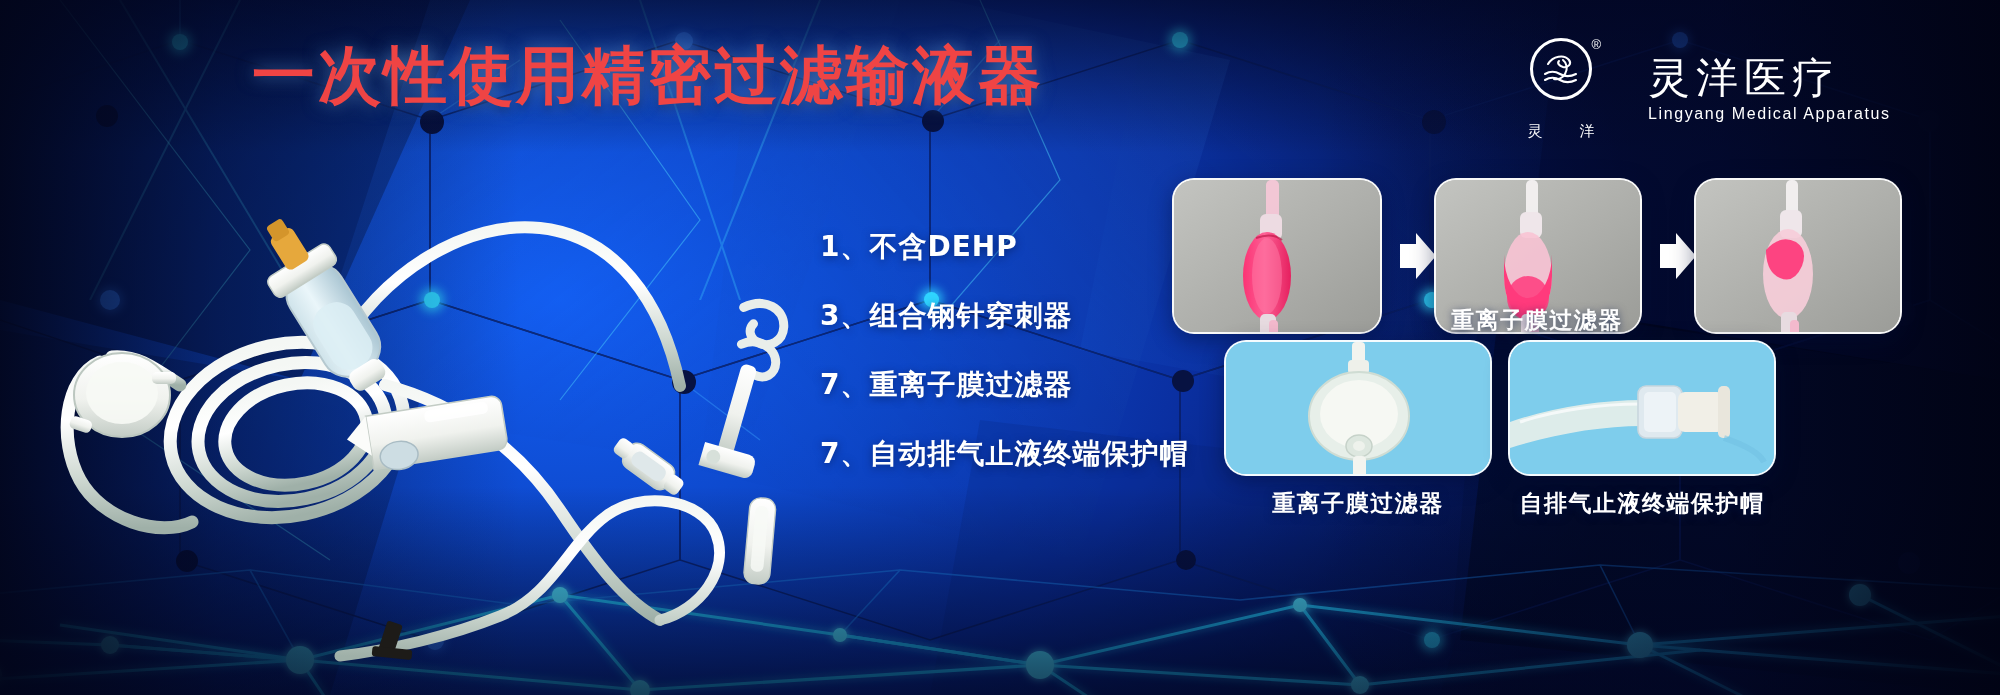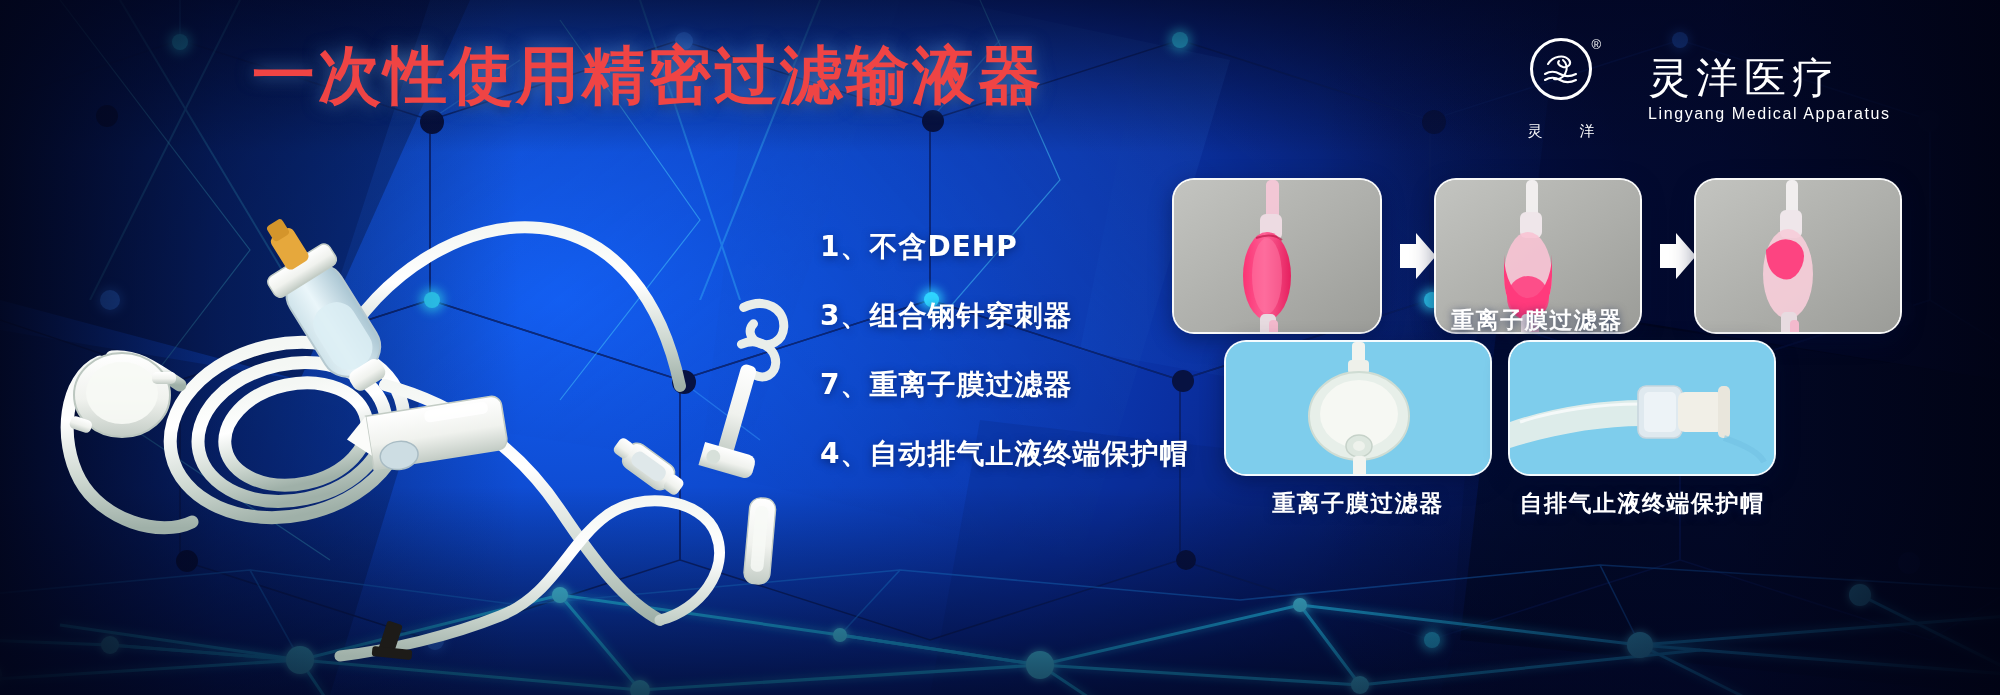--- a/index.html
+++ b/index.html
@@ -377,21 +377,21 @@
         <rect x="342" y="472" width="16" height="34" rx="3" fill="#1d1b18" transform="rotate(18 350 489)"></rect>
         <rect x="332" y="498" width="40" height="10" rx="3" fill="#1d1b18" transform="rotate(6 352 503)"></rect>
       </g>
     </svg>
   </div>
 
   <div class="features">
     <div class="feature">1、不含DEHP</div>
     <div class="feature">3、组合钢针穿刺器</div>
     <div class="feature">7、重离子膜过滤器</div>
-    <div class="feature">4、自动排气止液终端保护帽</div>
+    <div class="feature">7、自动排气止液终端保护帽</div>
   </div>
 
   <div class="photo grey" style="left:1172px;top:178px;width:210px;height:156px;">
     <svg width="210" height="156" viewBox="0 0 210 156">
       <defs>
         <linearGradient id="gb" x1="0" y1="0" x2="1" y2="1">
           <stop offset="0%" stop-color="#c3c4c0"></stop>
             <stop offset="55%" stop-color="#adaeaa"></stop>
           <stop offset="100%" stop-color="#9a9b97"></stop>
         </linearGradient>

